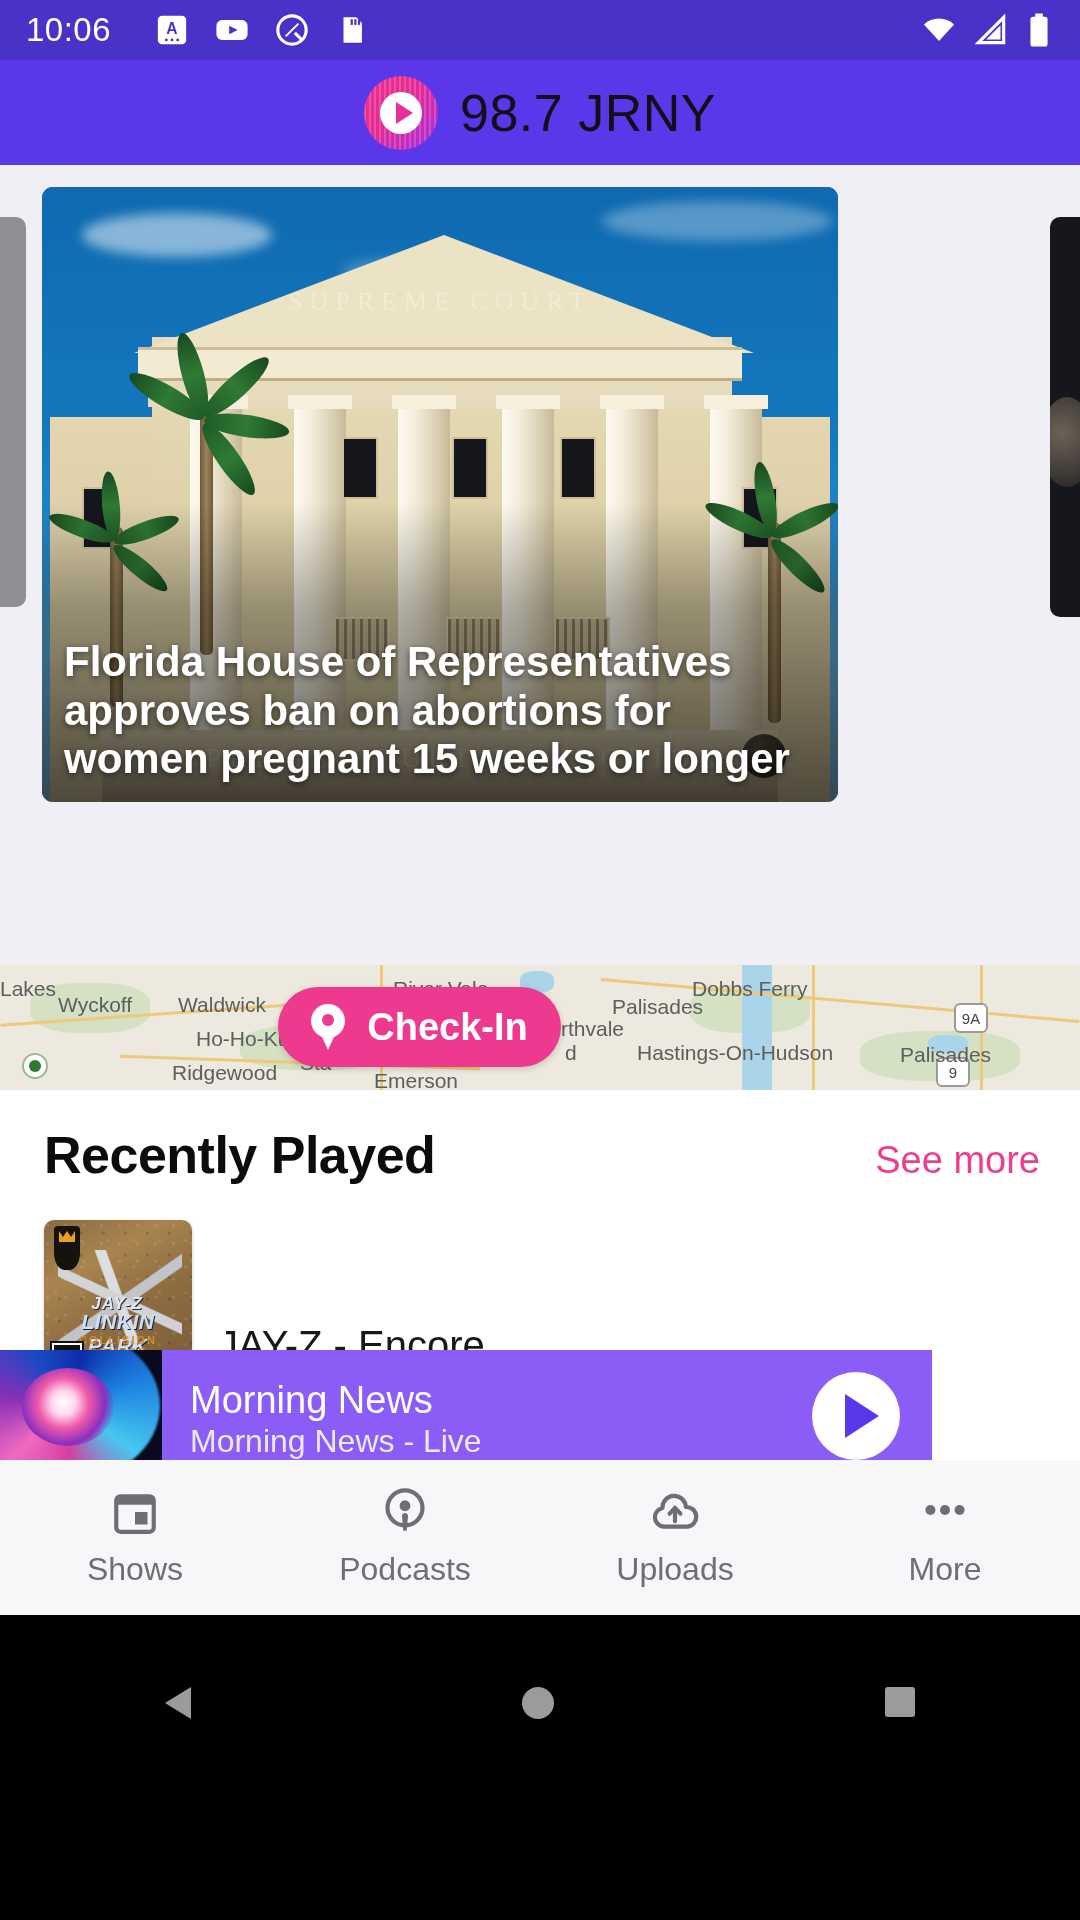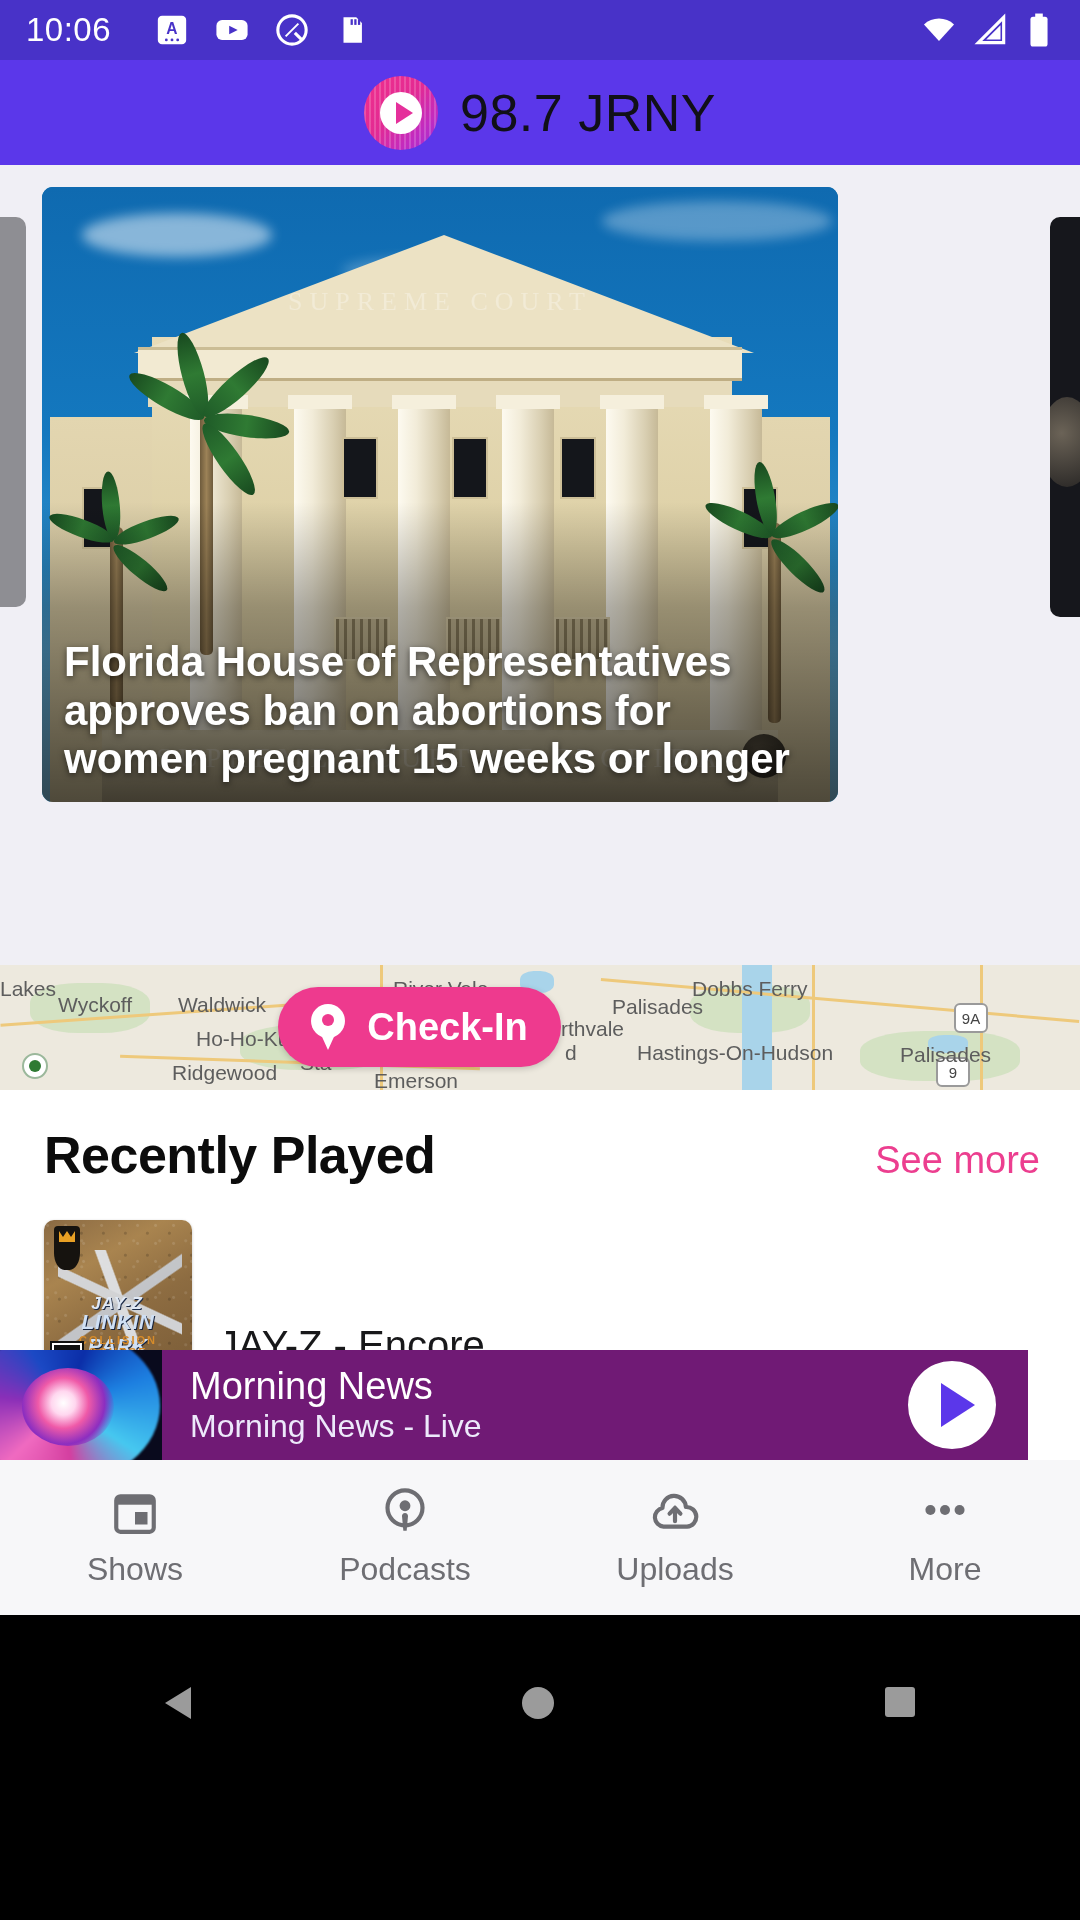--- a/index.html
+++ b/index.html
@@ -224,22 +224,22 @@
     text-shadow:1px 1px 0 #16223c; }
   .aa-t3{ position:absolute; left:10px; top:114px; width:128px; color:#D68B2A; font-size:11px;
     font-weight:bold; letter-spacing:2px; text-align:center; }
   .aa-pa{ position:absolute; left:6px; bottom:5px; width:34px; height:22px; background:#fff;
     border:2px solid #111; }
   .aa-pa i{ display:block; height:8px; background:#111; margin:2px 2px 0 2px; }
   .track-title{ font-size:40px; color:#18181a; }
 
   
   .now-bar{
-    position:absolute; top:1350px; left:0; width:1028px; height:110px;
-    background:#701a75; display:flex; align-items:center;
+    position:absolute; top:1350px; left:0; width:932px; height:110px;
+    background:#8b5cf6; display:flex; align-items:flex-end;
   }
   .np-art{
     width:162px; height:110px; position:relative; overflow:hidden; flex:none;
     background:#090a1d;
   }
   .np-art .swirl{
     position:absolute; left:-30px; top:-22px; width:190px; height:155px; border-radius:50%;
     background:conic-gradient(from 20deg,#0b2ea8,#1d7fe0,#46c8f0,#d43fa0,#f06ac0,#8a2fb8,#1b49c4,#0b2ea8);
     filter:blur(1px);
   }

